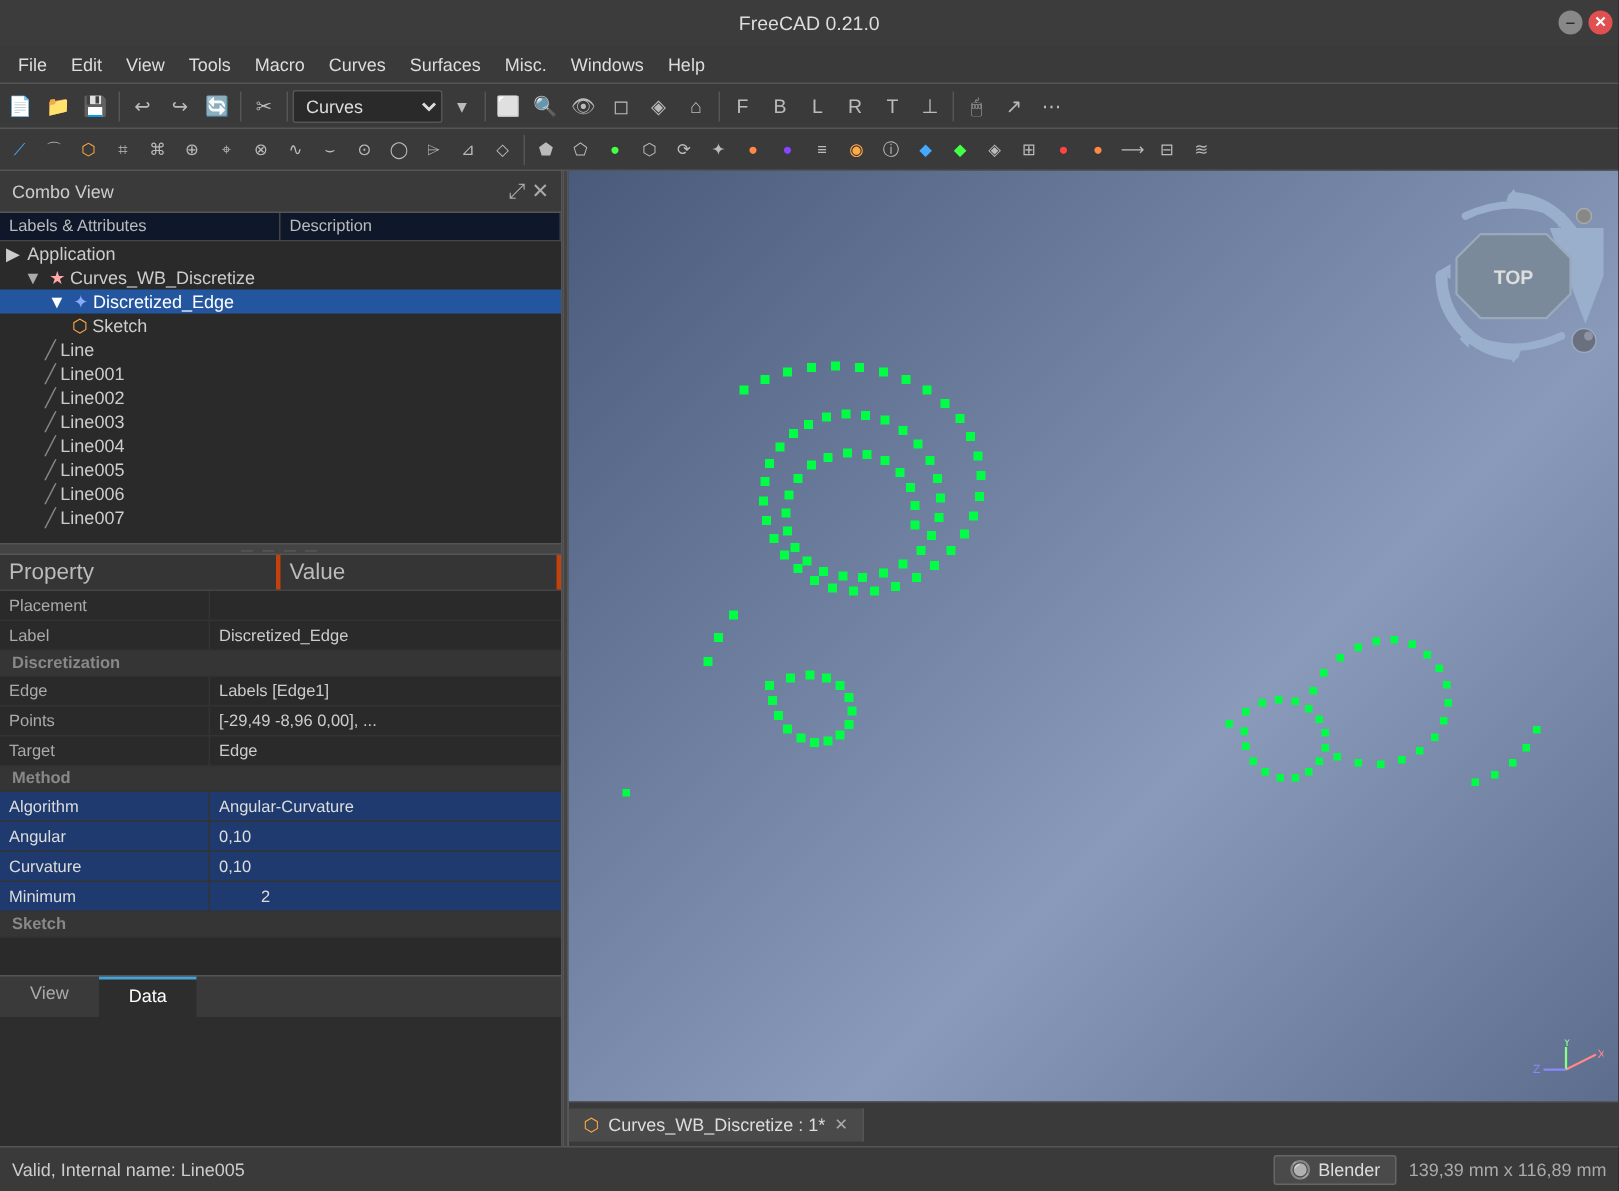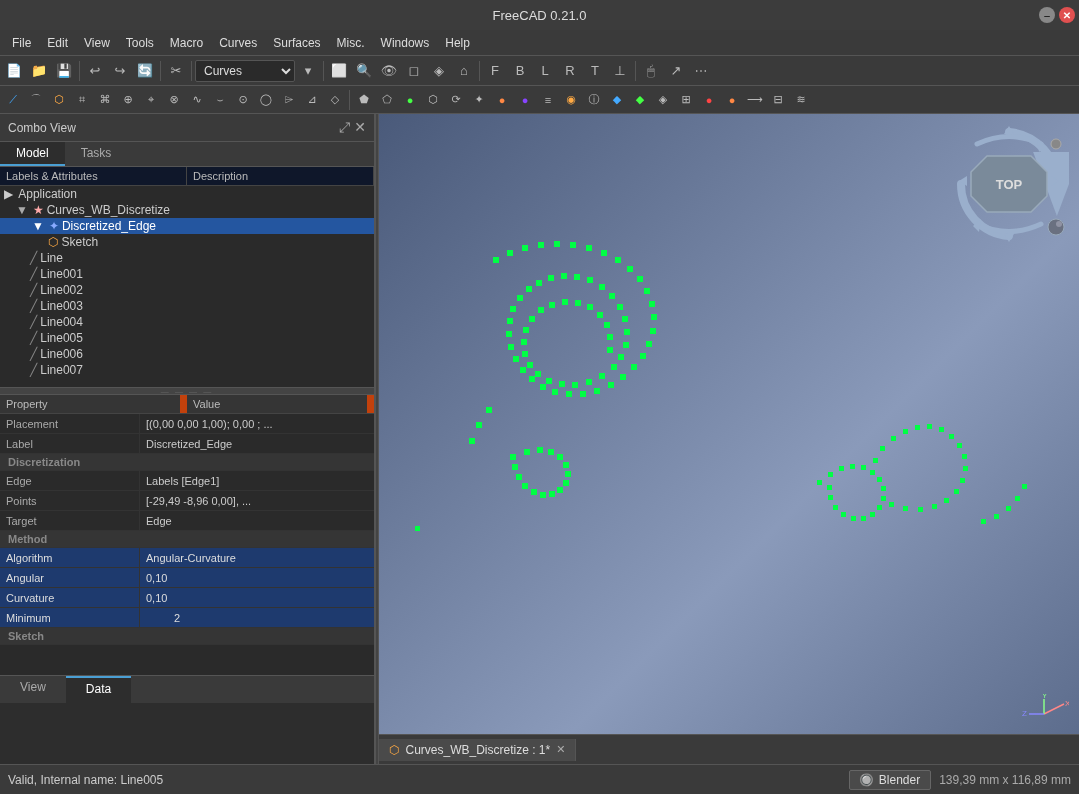--- a/index.html
+++ b/index.html
@@ -193,23 +193,23 @@
       background: #2a2a2a;
     }
     .props-header {
       display: flex;
       background: #353535;
       border-bottom: 1px solid #444;
     }
     .prop-col {
       padding: 3px 6px;
       color: #bbb;
-      font-size: 11px;
+      font-size: 15px;
       flex: 1;
-      border-right: 7px solid #c2410c;
+      border-right: 3px solid #c2410c;
     }
 
     .prop-row {
       display: flex;
       border-bottom: 1px solid #333;
       min-height: 20px;
     }
     .prop-key {
       padding: 2px 6px;
       width: 140px;
@@ -437,24 +437,20 @@
   <div id="left-panel">
 
     <div id="combo-header">
       <span class="combo-title">Combo View</span>
       <div class="combo-icons">
         <span class="combo-icon-btn">⤢</span>
         <span class="combo-icon-btn">✕</span>
       </div>
     </div>
 
-    <div id="panel-tabs">
-      <div class="panel-tab active">Model</div>
-      <div class="panel-tab">Tasks</div>
-    </div>
 
     <div id="tree-area" style="height: 220px; flex: none;">
       <div class="tree-header">
         <div class="tree-col">Labels &amp; Attributes</div>
         <div class="tree-col">Description</div>
       </div>
 
       <div class="tree-item" style="padding-left: 4px;">
         <span class="tree-icon">▶</span>
         <span style="margin-left:2px;">Application</span>
@@ -516,21 +512,20 @@
     </div>
 
     <div id="props-area">
       <div class="props-header">
         <div class="prop-col">Property</div>
         <div class="prop-col">Value</div>
       </div>
 
       <div class="prop-row">
         <div class="prop-key">Placement</div>
-        <div class="prop-val">[(0,00 0,00 1,00); 0,00 ; ...</div>
       </div>
       <div class="prop-row">
         <div class="prop-key">Label</div>
         <div class="prop-val">Discretized_Edge</div>
       </div>
 
       <div class="section-label">Discretization</div>
 
       <div class="prop-row">
         <div class="prop-key">Edge</div>

